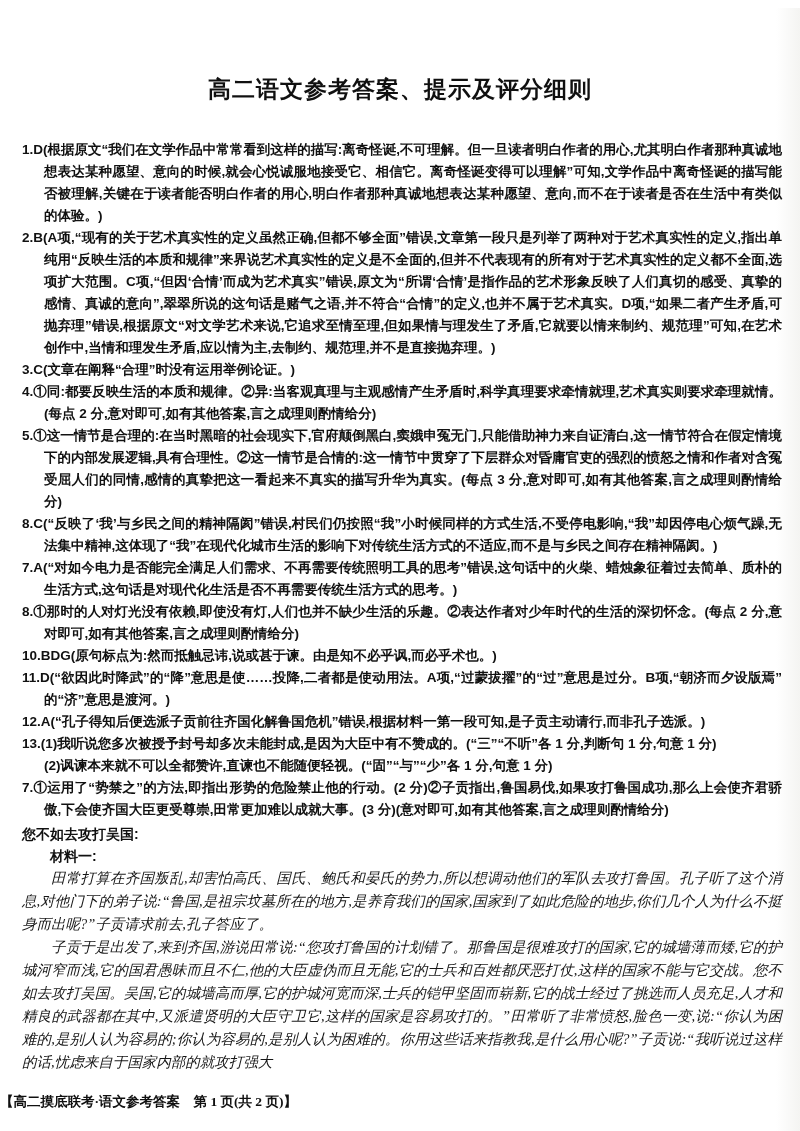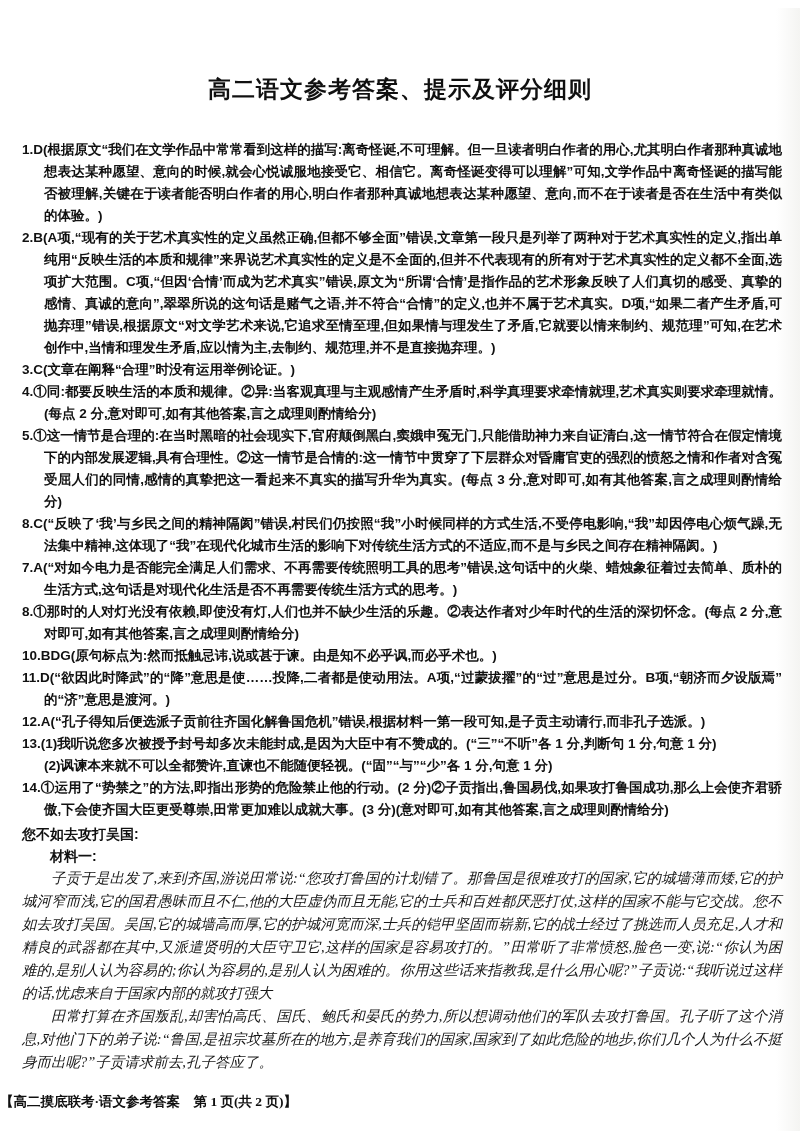--- a/index.html
+++ b/index.html
@@ -90,23 +90,23 @@
     <div class="ans">4.①同:都要反映生活的本质和规律。②异:当客观真理与主观感情产生矛盾时,科学真理要求牵情就理,艺术真实则要求牵理就情。(每点 2 分,意对即可,如有其他答案,言之成理则酌情给分)</div>
     <div class="ans">5.①这一情节是合理的:在当时黑暗的社会现实下,官府颠倒黑白,窦娥申冤无门,只能借助神力来自证清白,这一情节符合在假定情境下的内部发展逻辑,具有合理性。②这一情节是合情的:这一情节中贯穿了下层群众对昏庸官吏的强烈的愤怒之情和作者对含冤受屈人们的同情,感情的真挚把这一看起来不真实的描写升华为真实。(每点 3 分,意对即可,如有其他答案,言之成理则酌情给分)</div>
     <div class="ans">8.C(“反映了‘我’与乡民之间的精神隔阂”错误,村民们仍按照“我”小时候同样的方式生活,不受停电影响,“我”却因停电心烦气躁,无法集中精神,这体现了“我”在现代化城市生活的影响下对传统生活方式的不适应,而不是与乡民之间存在精神隔阂。)</div>
     <div class="ans">7.A(“对如今电力是否能完全满足人们需求、不再需要传统照明工具的思考”错误,这句话中的火柴、蜡烛象征着过去简单、质朴的生活方式,这句话是对现代化生活是否不再需要传统生活方式的思考。)</div>
     <div class="ans">8.①那时的人对灯光没有依赖,即使没有灯,人们也并不缺少生活的乐趣。②表达作者对少年时代的生活的深切怀念。(每点 2 分,意对即可,如有其他答案,言之成理则酌情给分)</div>
     <div class="ans">10.BDG(原句标点为:然而抵触忌讳,说或甚于谏。由是知不必乎讽,而必乎术也。)</div>
     <div class="ans">11.D(“欲因此时降武”的“降”意思是使……投降,二者都是使动用法。A项,“过蒙拔擢”的“过”意思是过分。B项,“朝济而夕设版焉”的“济”意思是渡河。)</div>
     <div class="ans">12.A(“孔子得知后便选派子贡前往齐国化解鲁国危机”错误,根据材料一第一段可知,是子贡主动请行,而非孔子选派。)</div>
     <div class="ans multiline">13.(1)我听说您多次被授予封号却多次未能封成,是因为大臣中有不赞成的。(“三”“不听”各 1 分,判断句 1 分,句意 1 分)
 (2)讽谏本来就不可以全都赞许,直谏也不能随便轻视。(“固”“与”“少”各 1 分,句意 1 分)</div>
-    <div class="ans">14.①运用了“势禁之”的方法,即指出形势的危险禁止他的行动。(2 分)②子贡指出,鲁国易伐,如果攻打鲁国成功,那么上会使齐君骄傲,下会使齐国大臣更受尊崇,田常更加难以成就大事。(3 分)(意对即可,如有其他答案,言之成理则酌情给分)</div>
+    <div class="ans">7.①运用了“势禁之”的方法,即指出形势的危险禁止他的行动。(2 分)②子贡指出,鲁国易伐,如果攻打鲁国成功,那么上会使齐君骄傲,下会使齐国大臣更受尊崇,田常更加难以成就大事。(3 分)(意对即可,如有其他答案,言之成理则酌情给分)</div>
 
     <div class="trans-heading">您不如去攻打吴国:</div>
     <div class="material-label">材料一:</div>
+    <p class="trans-para">田常打算在齐国叛乱,却害怕高氏、国氏、鲍氏和晏氏的势力,所以想调动他们的军队去攻打鲁国。孔子听了这个消息,对他门下的弟子说:“鲁国,是祖宗坟墓所在的地方,是养育我们的国家,国家到了如此危险的地步,你们几个人为什么不挺身而出呢?”子贡请求前去,孔子答应了。</p>
     <p class="trans-para">子贡于是出发了,来到齐国,游说田常说:“您攻打鲁国的计划错了。那鲁国是很难攻打的国家,它的城墙薄而矮,它的护城河窄而浅,它的国君愚昧而且不仁,他的大臣虚伪而且无能,它的士兵和百姓都厌恶打仗,这样的国家不能与它交战。您不如去攻打吴国。吴国,它的城墙高而厚,它的护城河宽而深,士兵的铠甲坚固而崭新,它的战士经过了挑选而人员充足,人才和精良的武器都在其中,又派遣贤明的大臣守卫它,这样的国家是容易攻打的。”田常听了非常愤怒,脸色一变,说:“你认为困难的,是别人认为容易的;你认为容易的,是别人认为困难的。你用这些话来指教我,是什么用心呢?”子贡说:“我听说过这样的话,忧虑来自于国家内部的就攻打强大</p>
-    <p class="trans-para">田常打算在齐国叛乱,却害怕高氏、国氏、鲍氏和晏氏的势力,所以想调动他们的军队去攻打鲁国。孔子听了这个消息,对他门下的弟子说:“鲁国,是祖宗坟墓所在的地方,是养育我们的国家,国家到了如此危险的地步,你们几个人为什么不挺身而出呢?”子贡请求前去,孔子答应了。</p>
   </div>
 
   <div class="footer">【高二摸底联考·语文参考答案　第 1 页(共 2 页)】</div>
 
 </div>
 
 </body></html>

